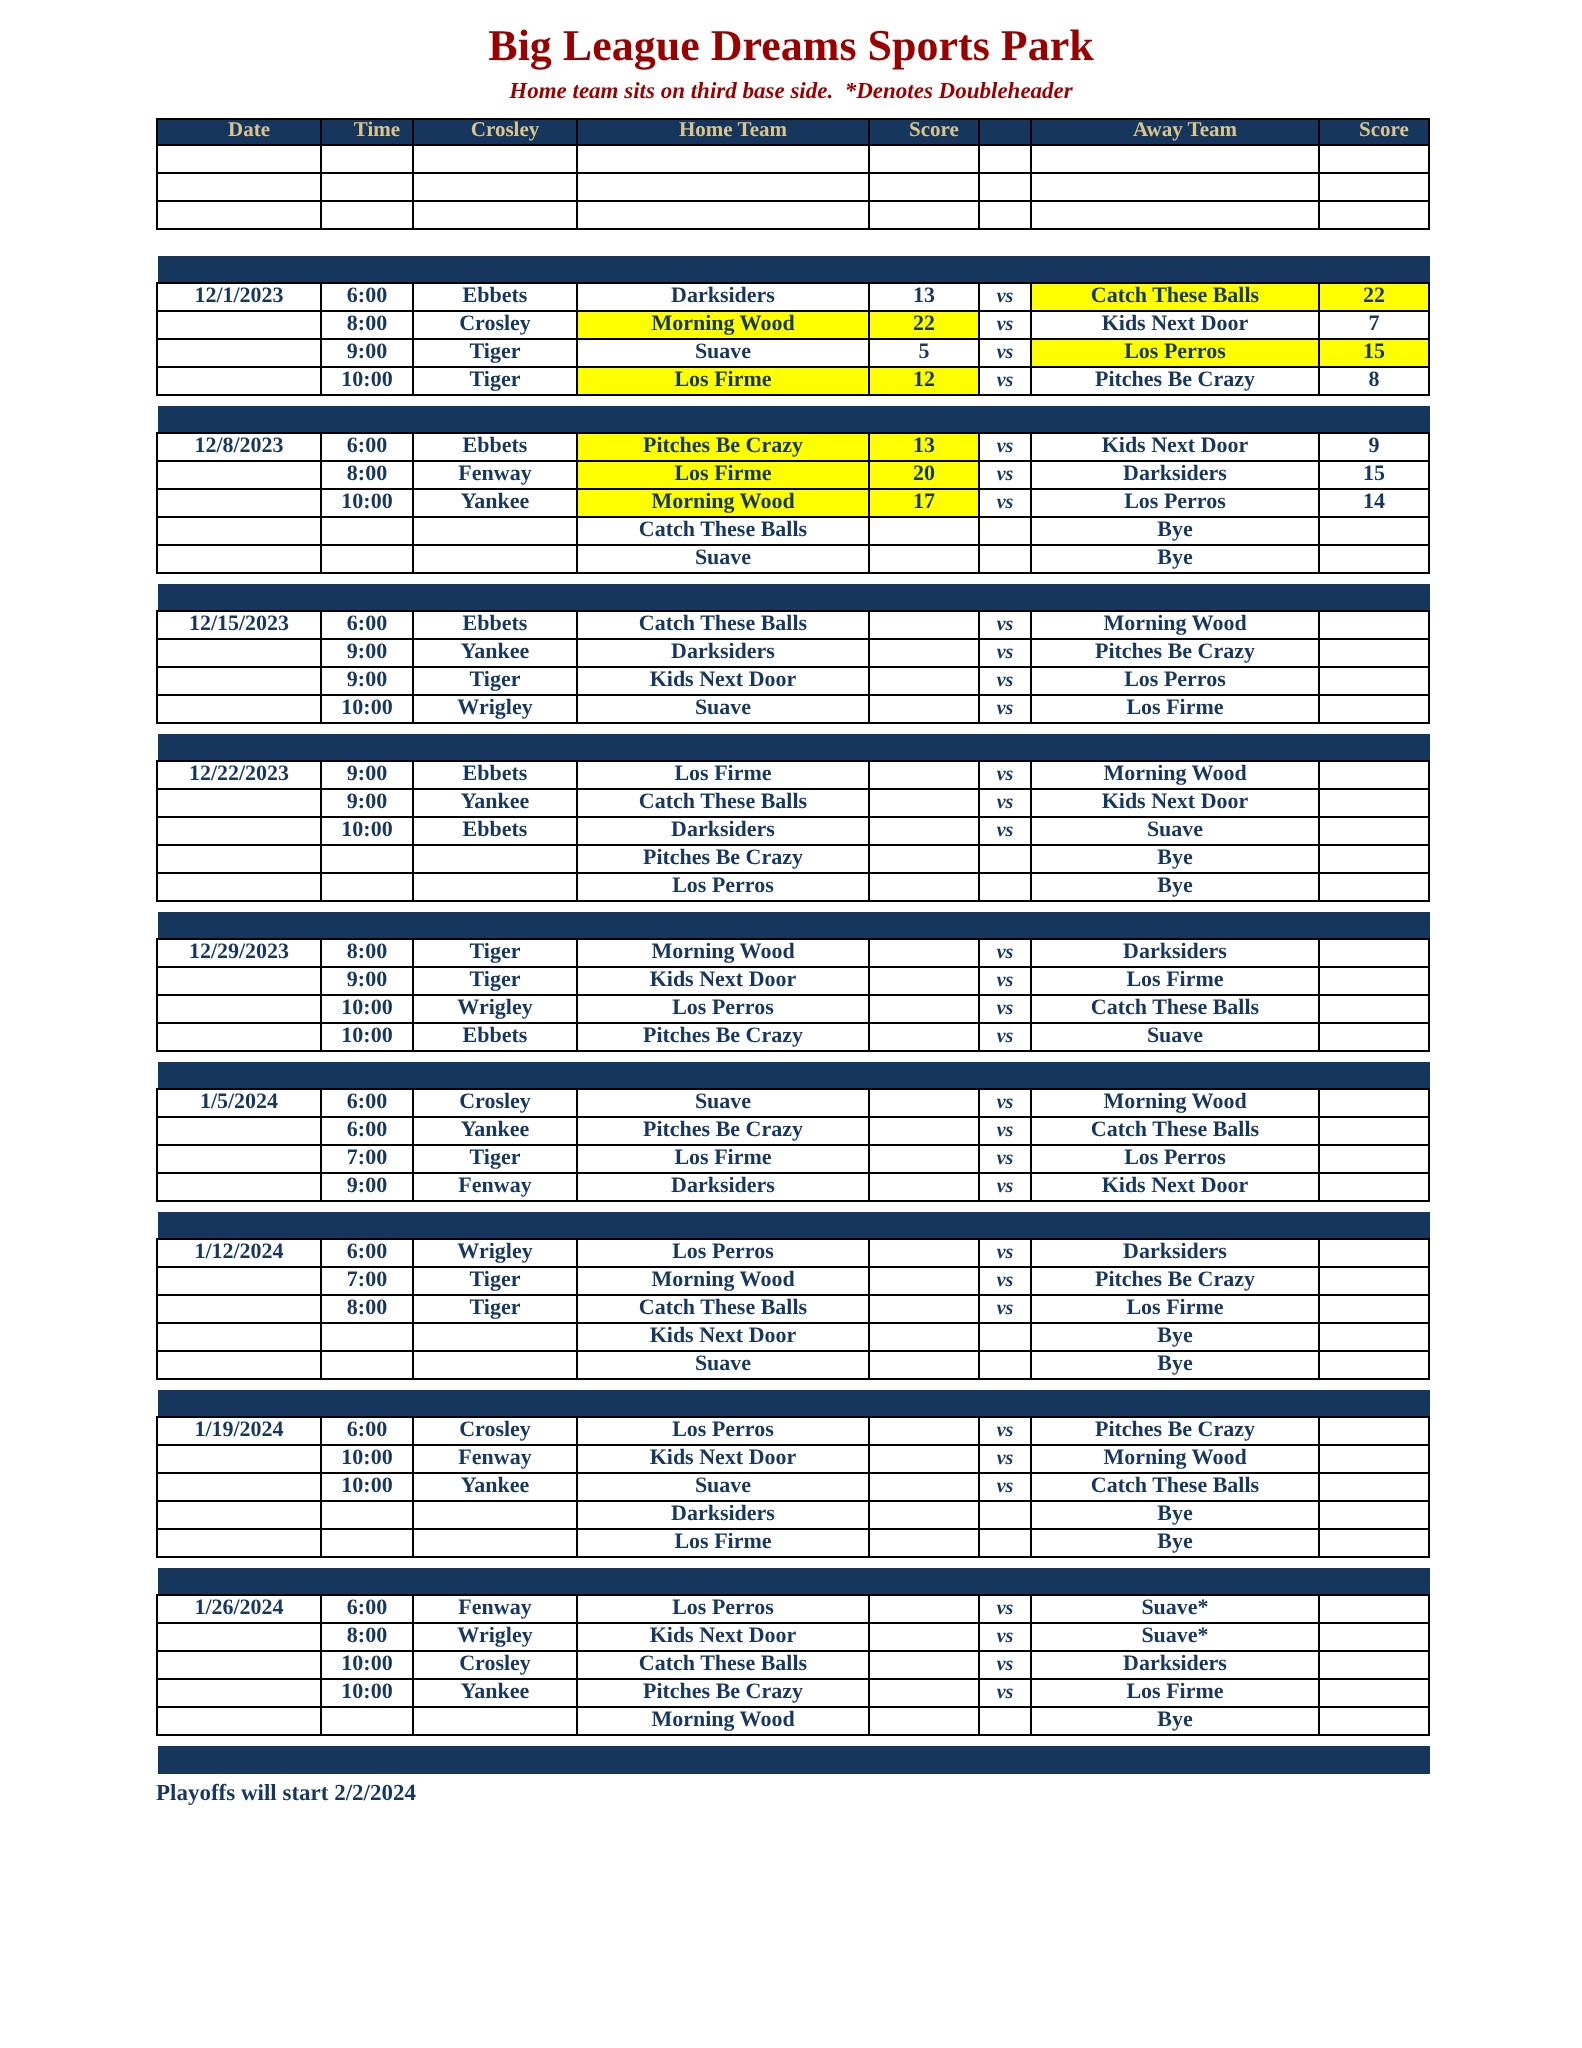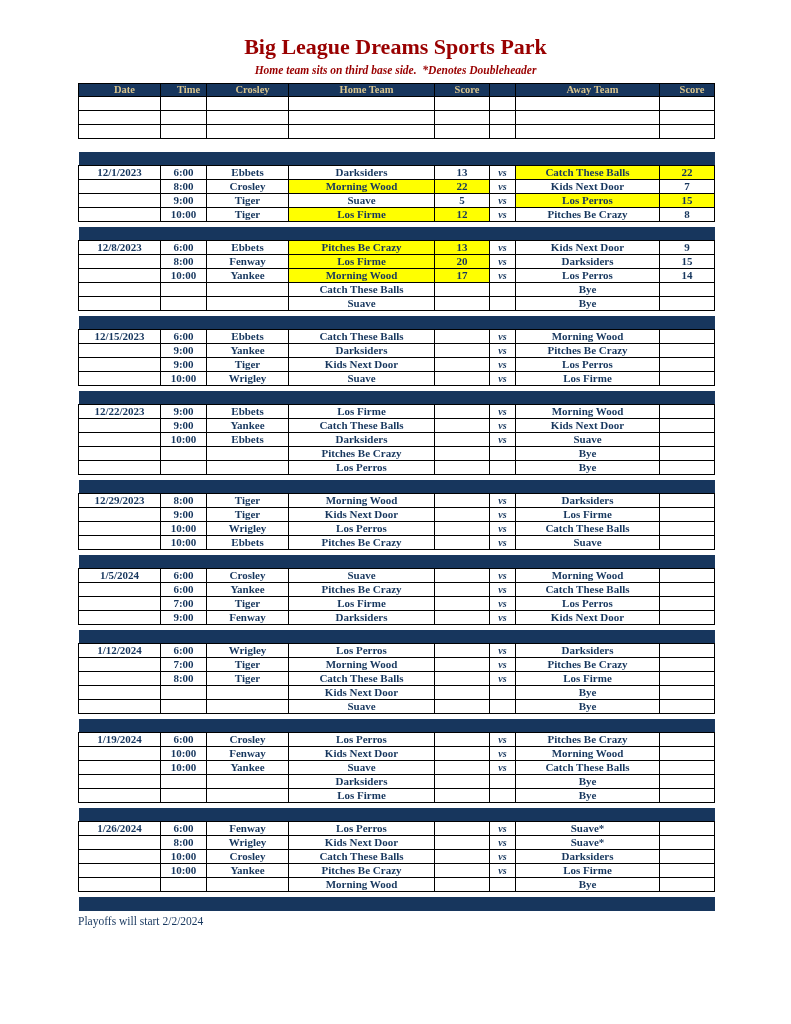--- a/index.html
+++ b/index.html
@@ -5,21 +5,21 @@
   * { box-sizing: border-box; }
   html, body { margin: 0; padding: 0; background: #ffffff; }
   .page {
     position: relative;
     width: 791px;
     height: 1024px;
     background: #ffffff;
     font-family: "Liberation Serif", serif;
     overflow: hidden;
   }
-  .titleblock { padding-top: 34px; text-align: center; }
+  .titleblock { padding-top: 10px; text-align: center; }
   .title    { color: var(--red); font-weight: 700; font-size: 22px; line-height: 1.15; }
   .subtitle { color: var(--red); font-weight: 700; font-size: 15px; line-height: 1.3; margin-top: 2px; }
   .note     { color: var(--red); font-weight: 700; font-style: italic; font-size: 11.5px; line-height: 1.3; margin-top: 4px; white-space: pre; }
   table.sched {
     border-collapse: collapse;
     table-layout: fixed;
     width: 636px;
     margin: 5px 0 0 78px;
   }
   .sched th, .sched td {
@@ -41,21 +41,21 @@
     height: 13px;
     padding-left: 12px;
   }
   .sched td.vs  { font-style: italic; font-size: 10px; }
   .sched td.hl  { background: var(--yellow); }
   .sched td.sep { background: var(--navy); border: none; height: 14px; padding: 0; }
   .sched td.gapc{ border: none; background: #ffffff; padding: 0; }
   .footer {
     margin: 4px 0 0 78px;
     color: var(--navy-text);
-    font-weight: 400;
+    font-weight: 700;
     font-size: 11.5px;
   }
 </style>
 </head>
 <body>
 
 <div class="page">
   <div class="titleblock">
     <div class="title">Big League Dreams Sports Park</div>
     <div class="note">Home team sits on third base side.  *Denotes Doubleheader</div>

